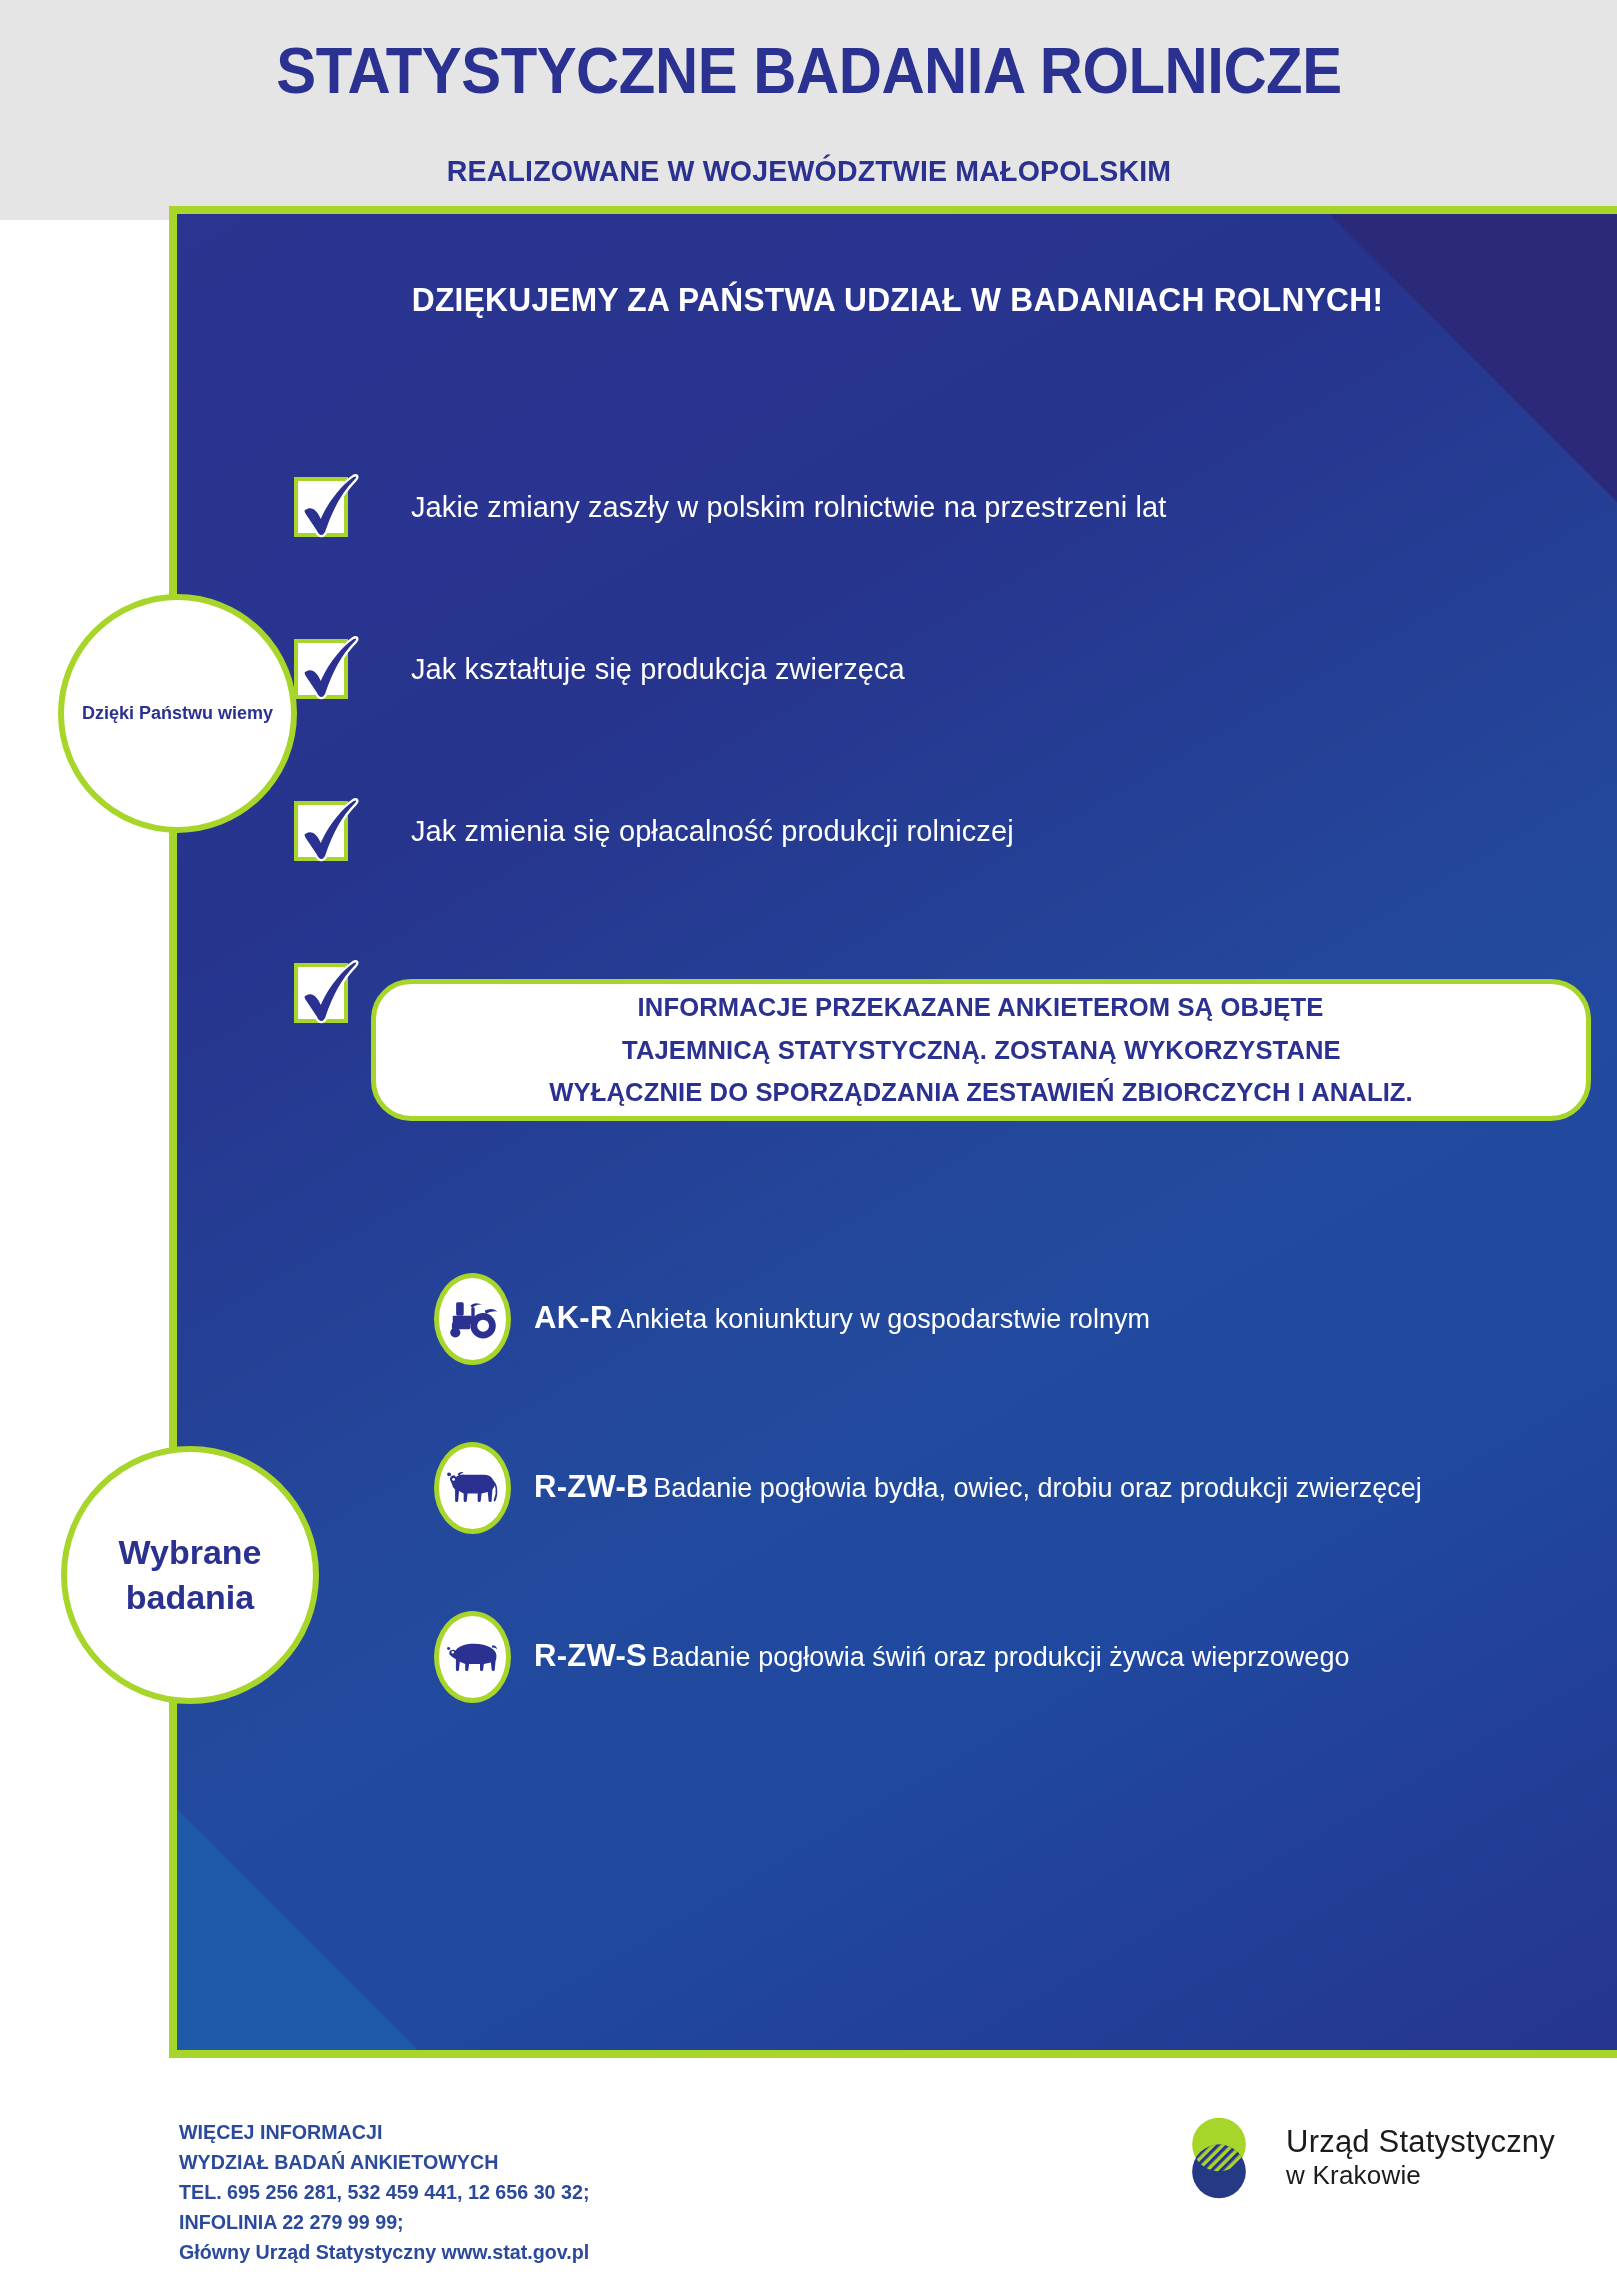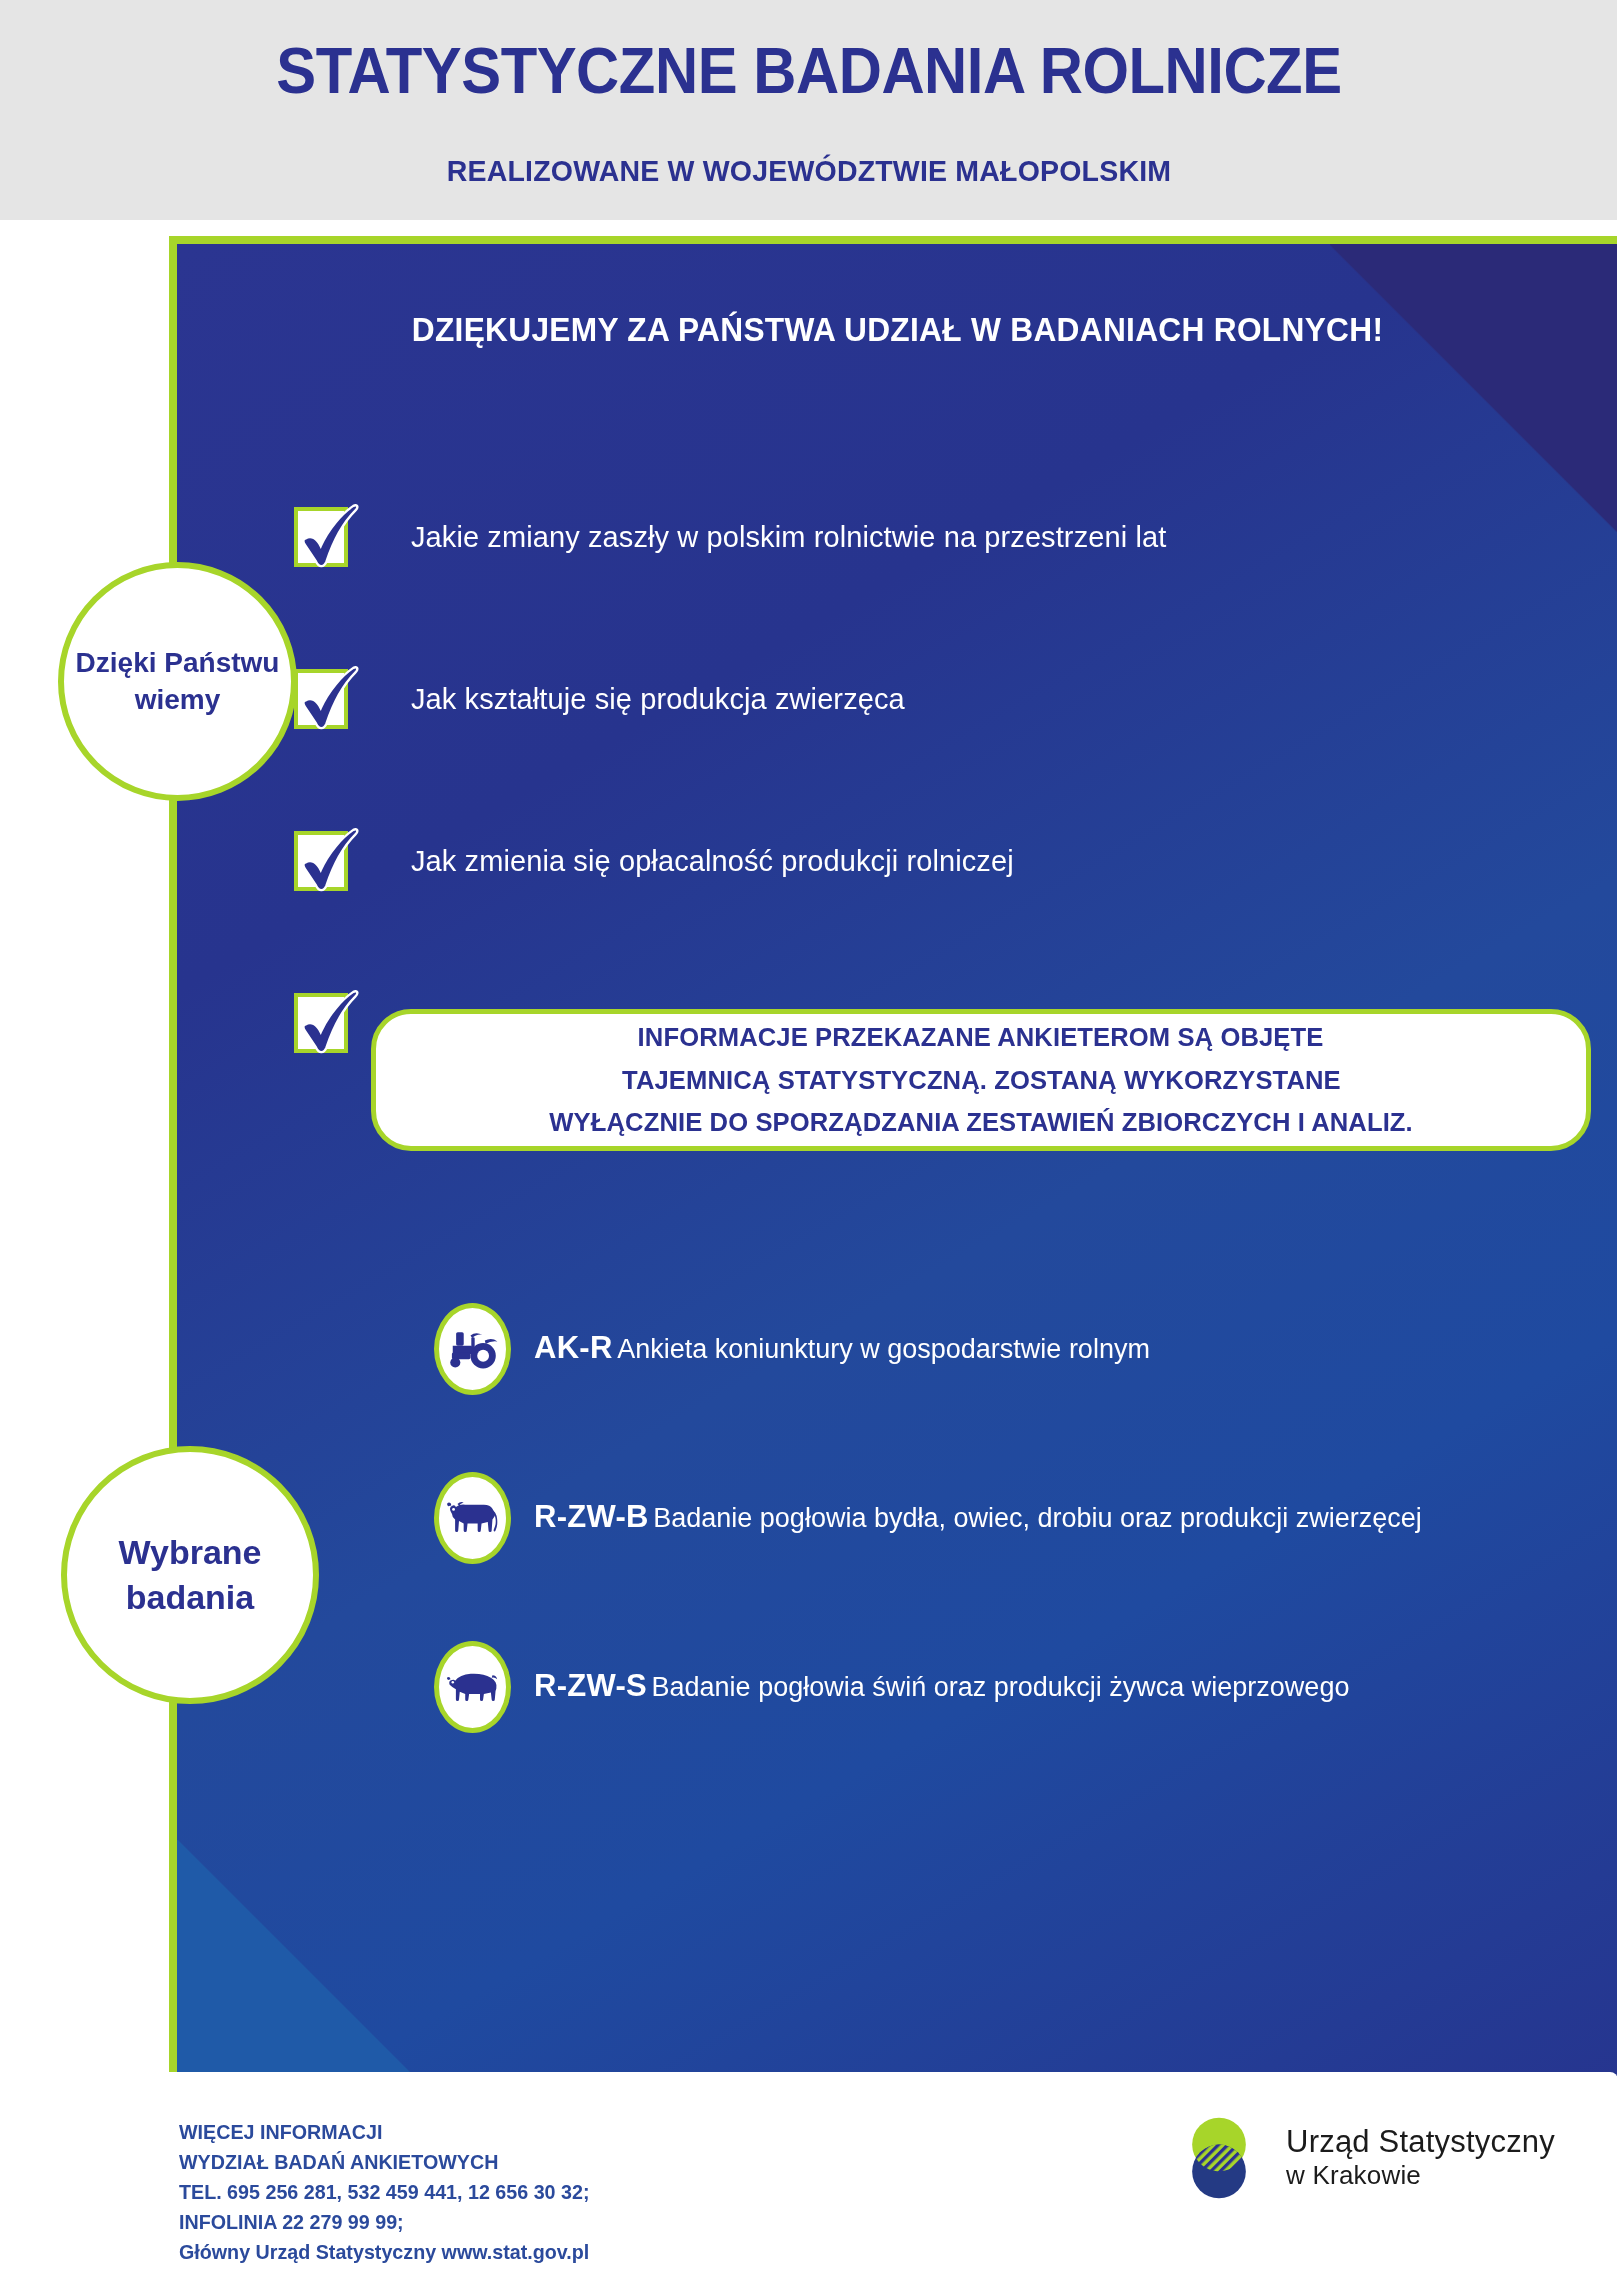--- a/index.html
+++ b/index.html
@@ -27,21 +27,21 @@
   #poster-subtitle{
     position:absolute;left:0;top:154px;width:1618px;
     text-align:center;
     font-size:30px;font-weight:bold;letter-spacing:0.2px;
     color:#2b3190;
     transform:scaleX(0.95);
   }
 
   
   #panel{
-    position:absolute;left:169px;top:236px;
+    position:absolute;left:169px;top:206px;
     width:1449px;height:1852px;
     box-sizing:border-box;
     border-left:8.6px solid #a6d game;
   }
   #panel{
     border-left:8.6px solid #a7d52a;
     border-top:8.6px solid #a7d52a;
     border-bottom:8.6px solid #a7d52a;
     border-right:0;
     background:linear-gradient(150deg,#2b3591 0%,#27348e 28%,#23499c 55%,#1f4aa0 72%,#26358f 100%);
@@ -90,21 +90,21 @@
   
   .bubble{
     position:absolute;
     background:#ffffff;border:6.7px solid #a7d52a;border-radius:50%;
     display:flex;align-items:center;justify-content:center;
     text-align:center;color:#2b3190;font-weight:bold;
     line-height:1.32;
     z-index:5;
   }
   #bubble-wiemy{
-    left:58px;top:562px;width:227px;height:227px;font-size:28px;
+    left:58px;top:594px;width:227px;height:227px;font-size:18px;
   }
   #bubble-badania{
     left:61px;top:1446px;width:246px;height:246px;font-size:34px;
   }
 
   
   #secrecy{
     position:absolute;left:194px;top:765px;
     width:1220px;height:142px;
     background:#ffffff;border:5.8px solid #a7d52a;

